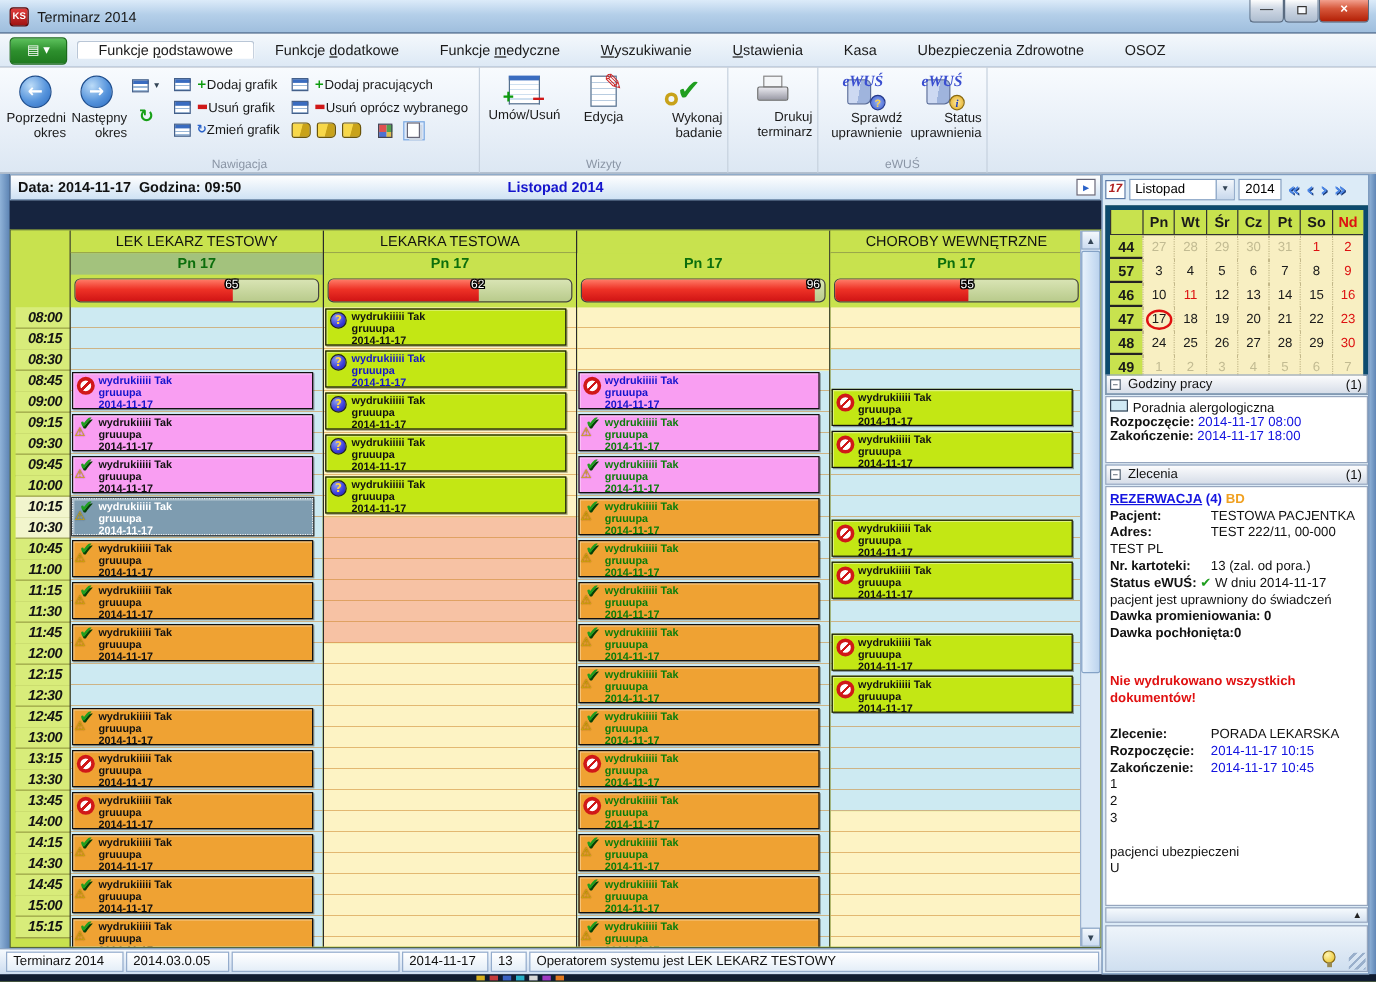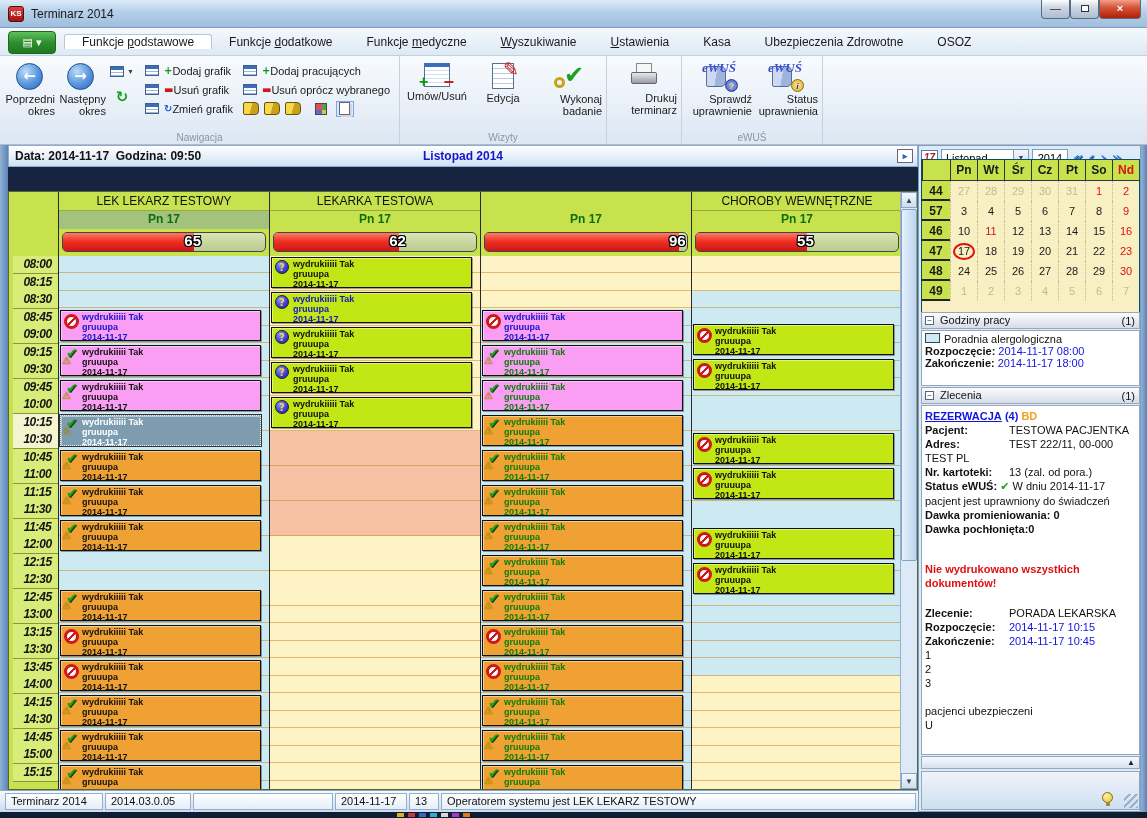--- a/index.html
+++ b/index.html
@@ -104,21 +104,21 @@
   .cname { position:absolute; left:0; right:0; top:0; height:19px; background:#c8e24e; font-size:12px; color:#111;
     text-align:center; line-height:19px; border-bottom:1px solid #9aa84a; white-space:nowrap; overflow:hidden; }
   .cpn { position:absolute; left:0; right:0; top:19px; height:18px; background:#c8e24e; color:#0c6e0c;
     font-size:12px; font-weight:bold; text-align:center; line-height:17px; }
   .cpn.seld { background:#a3c27d; }
   .cbarrow { position:absolute; left:0; right:0; top:37px; height:27px; background:#c8e24e; }
   .cbar { position:absolute; left:3px; right:3px; top:3px; height:20px; border:1px solid #444; border-radius:5px;
     background:linear-gradient(#d9e4b4,#b9cb8c); overflow:visible; }
   .cfill { position:absolute; left:0; top:0; bottom:0; border-radius:4px 0 0 4px;
     background:linear-gradient(#ff7a66,#ee3226 45%,#d01414); }
-  .cnum { position:absolute; top:-1px; transform:translateX(-60%); color:#fff; font-size:15px; font-weight:bold;
+  .cnum { position:absolute; top:-1px; transform:translateX(-60%); color:#fff; font-size:10px; font-weight:normal;
     text-shadow:-1px 0 #000,1px 0 #000,0 -1px #000,0 1px #000,-1px -1px #000,1px 1px #000,1px -1px #000,-1px 1px #000; }
   .cbody { position:absolute; left:0; right:0; top:64px; bottom:0; overflow:hidden; }
   .bgseg { position:absolute; left:0; right:0; }
   .glines { position:absolute; left:0; right:0; top:0; bottom:0;
     background:repeating-linear-gradient(to bottom, transparent 0 16.5px, rgba(205,135,45,.55) 16.5px 17.5px); }
   .appt { position:absolute; left:1px; width:201px; border:1px solid #111; box-shadow:inset 1px 1px 0 rgba(255,255,255,.45), 1px 1px 0 rgba(0,0,0,.35); }
   .appt.apsel { border:1px dotted #f4f4f4; outline:1px solid #333; }
   .atext { position:absolute; left:21px; top:1px; right:2px; font-size:9px; font-weight:bold; line-height:10px; white-space:nowrap; }
   .ic-ne { position:absolute; left:3px; top:3px; width:15px; height:15px; border:3px solid #d01818; border-radius:50%;
     background:#fff linear-gradient(135deg, transparent 42%, #d01818 42% 58%, transparent 58%); }
@@ -156,21 +156,21 @@
   #day17 { width:17px; height:16px; background:#fff; border:1px solid #5a7aa8; color:#b02020; font-size:10px;
     font-weight:bold; font-style:italic; text-align:center; line-height:14px; }
   #monthsel { width:88px; height:18px; margin-left:3px; background:#fff; border:1px solid #7e9cc0; font-size:11px;
     padding-left:4px; line-height:16px; position:relative; }
   #monthsel .dd { position:absolute; right:0; top:0; width:15px; height:16px; background:linear-gradient(#f4f8fc,#c8d8ec);
     border-left:1px solid #7e9cc0; font-size:7px; text-align:center; line-height:15px; color:#345; }
   #yearbox { width:36px; height:18px; margin-left:3px; background:#fff; border:1px solid #7e9cc0; font-size:11px;
     text-align:center; line-height:16px; }
   .navarr { font-family:"DejaVu Sans",sans-serif; font-size:16px; font-weight:bold; color:#4a86e8;
     text-shadow:1px 1px 0 #1a3a78; margin-left:5px; line-height:18px; }
-  #minical { position:absolute; left:2px; top:13px; width:219px; height:158px; background:#f8efc2; border:1px solid #0c4a6e; }
+  #minical { position:absolute; left:2px; top:25px; width:219px; height:158px; background:#f8efc2; border:4px solid #0c4a6e; }
   .mrow { display:flex; height:20px; }
   .mrow.hd { height:21px; background:#c8e24e; border-bottom:1px solid #333; }
   .mcell { width:27px; text-align:center; font-size:11px; line-height:20px; color:#1a1a1a; border-left:1px dotted #c4b98a; }
   .mrow.hd .mcell { font-weight:bold; font-size:12px; border-left:1px solid #333; line-height:21px; }
   .mcell.wk { width:28px; background:#c8e24e; font-weight:bold; font-size:12px; border-left:none; border-bottom:2px solid #222; }
   .mrow.hd .mcell.wk { border-bottom:none; }
   .mcell.red { color:#dd1111; } .mcell.out { color:#c2bb92; }
   .d17 { display:inline-block; border:2px solid #e01010; border-radius:50%; padding:0 3px; line-height:13px; }
   .sect { position:absolute; left:2px; width:219px; height:17px; background:linear-gradient(#fcfcfd,#d6dde8);
     border:1px solid #96a6be; font-size:11px; line-height:15px; color:#111; padding-left:18px; }

